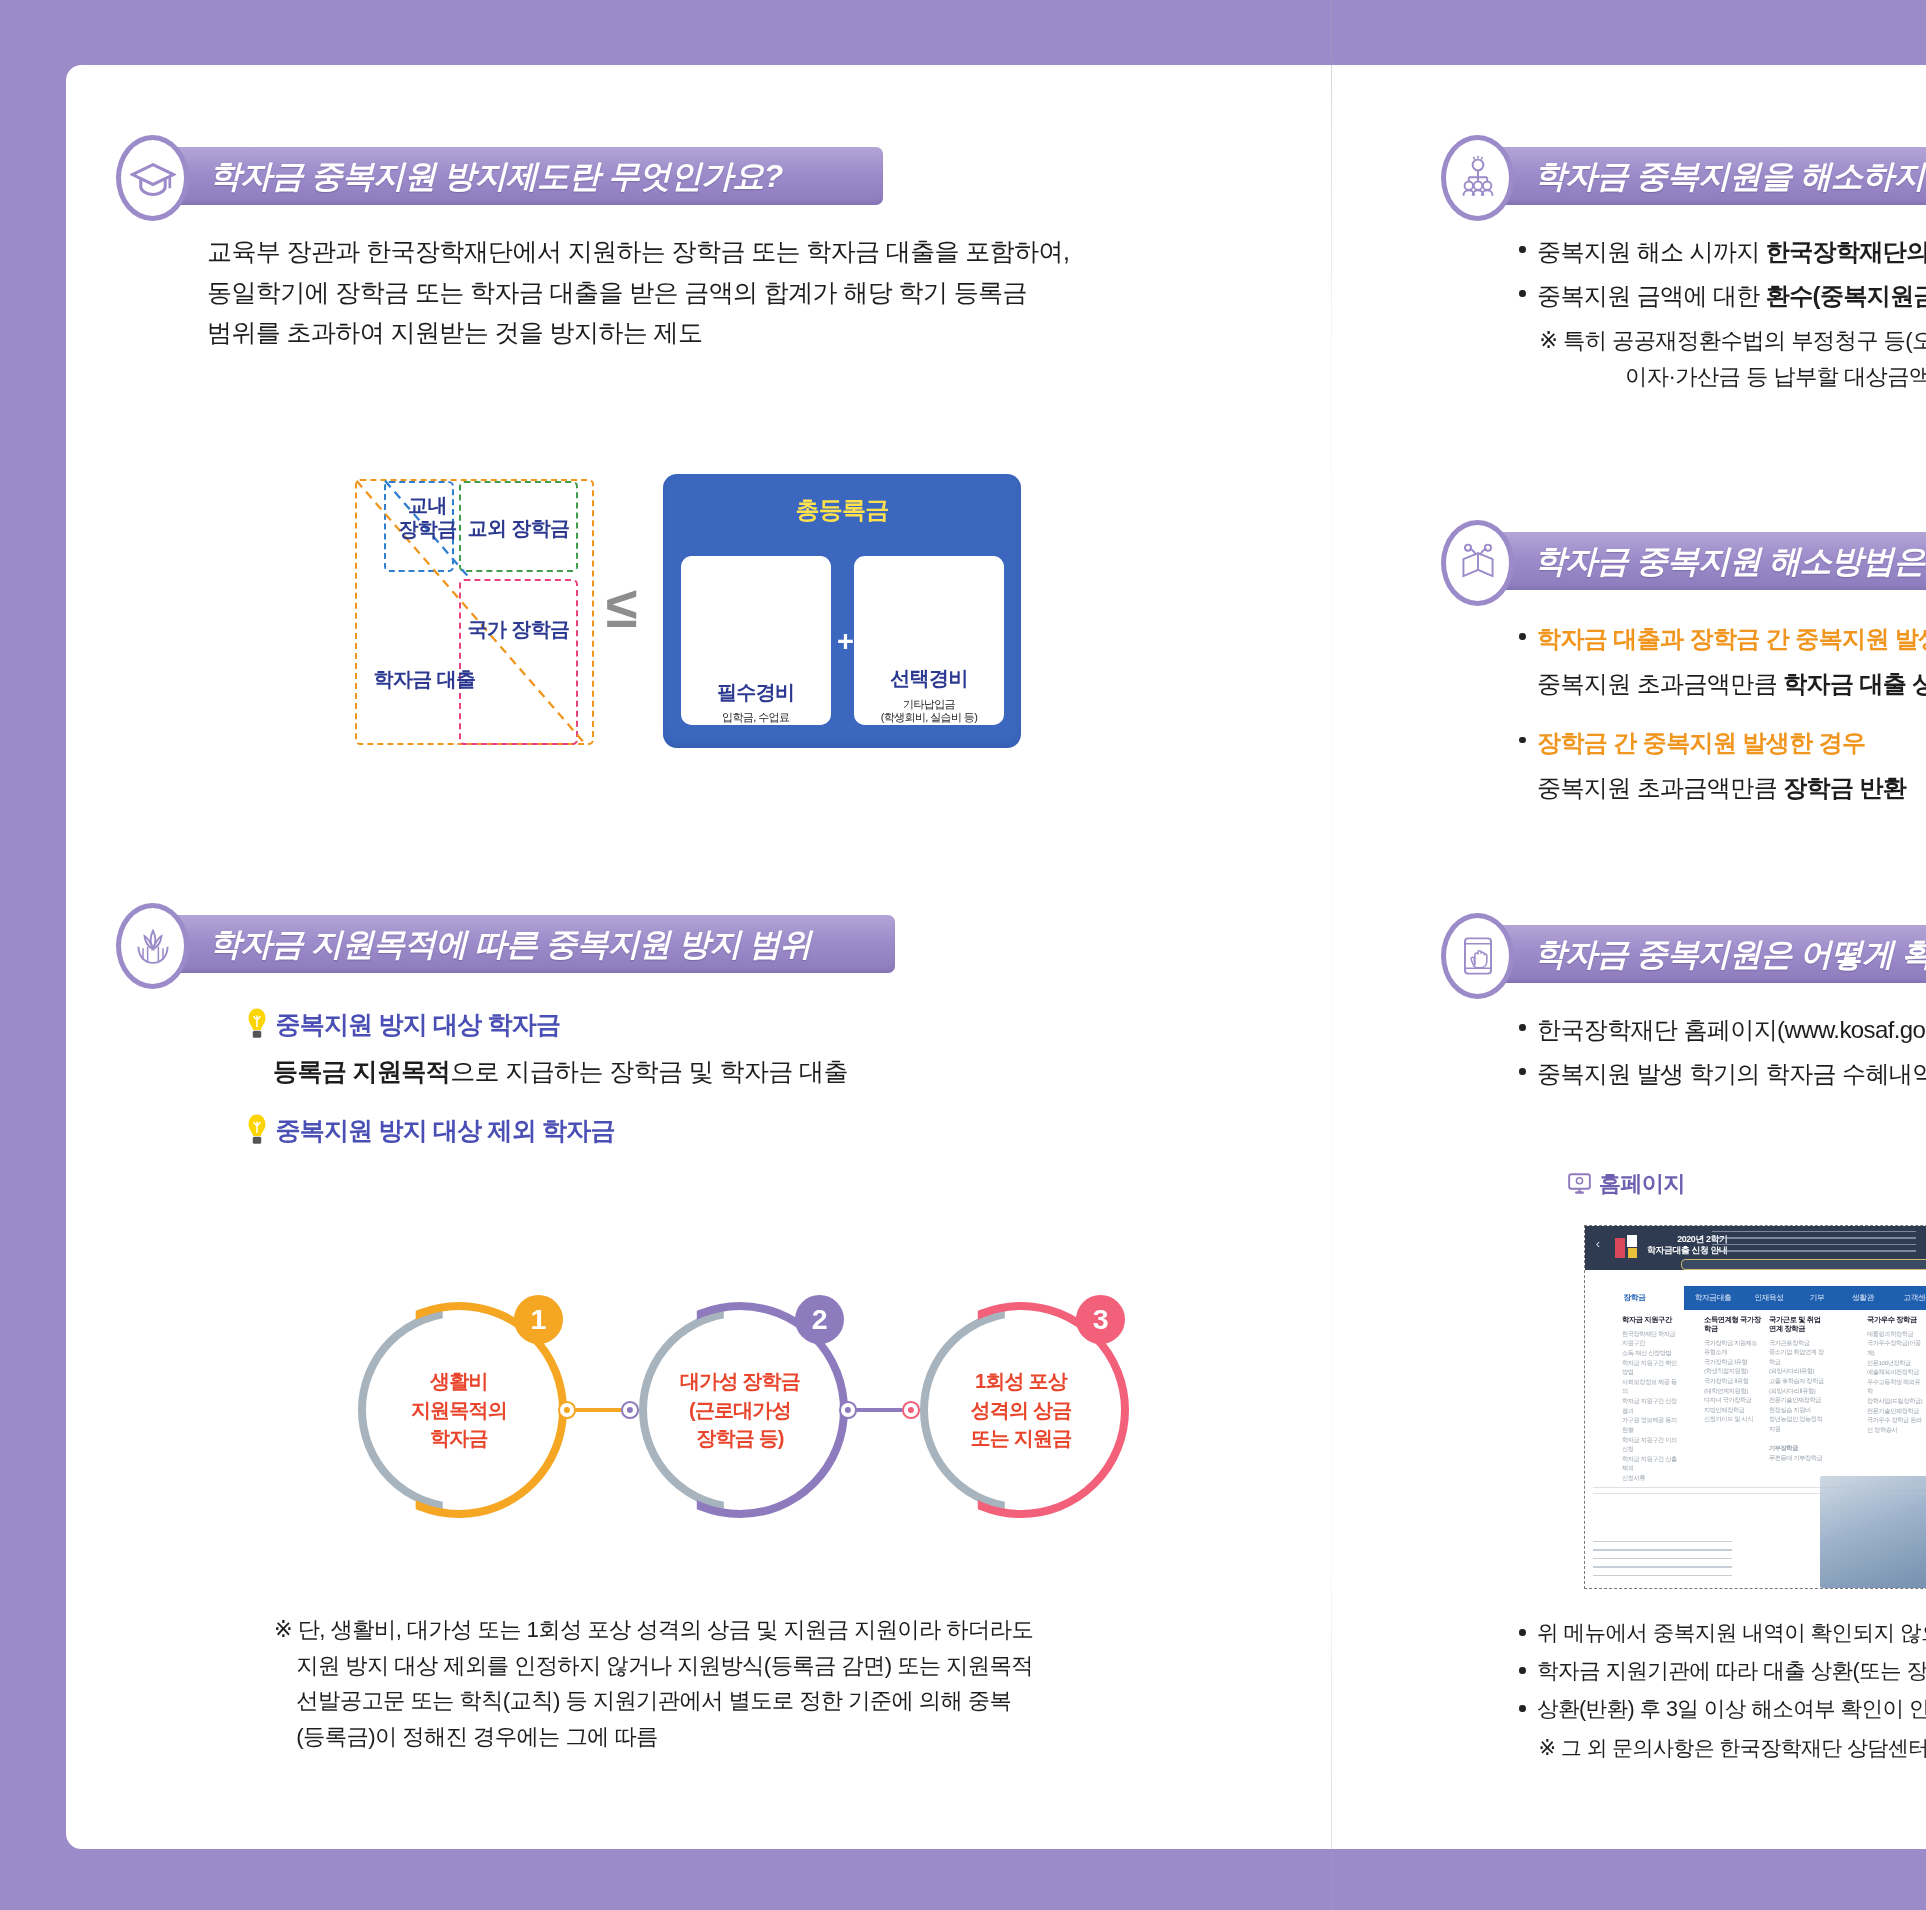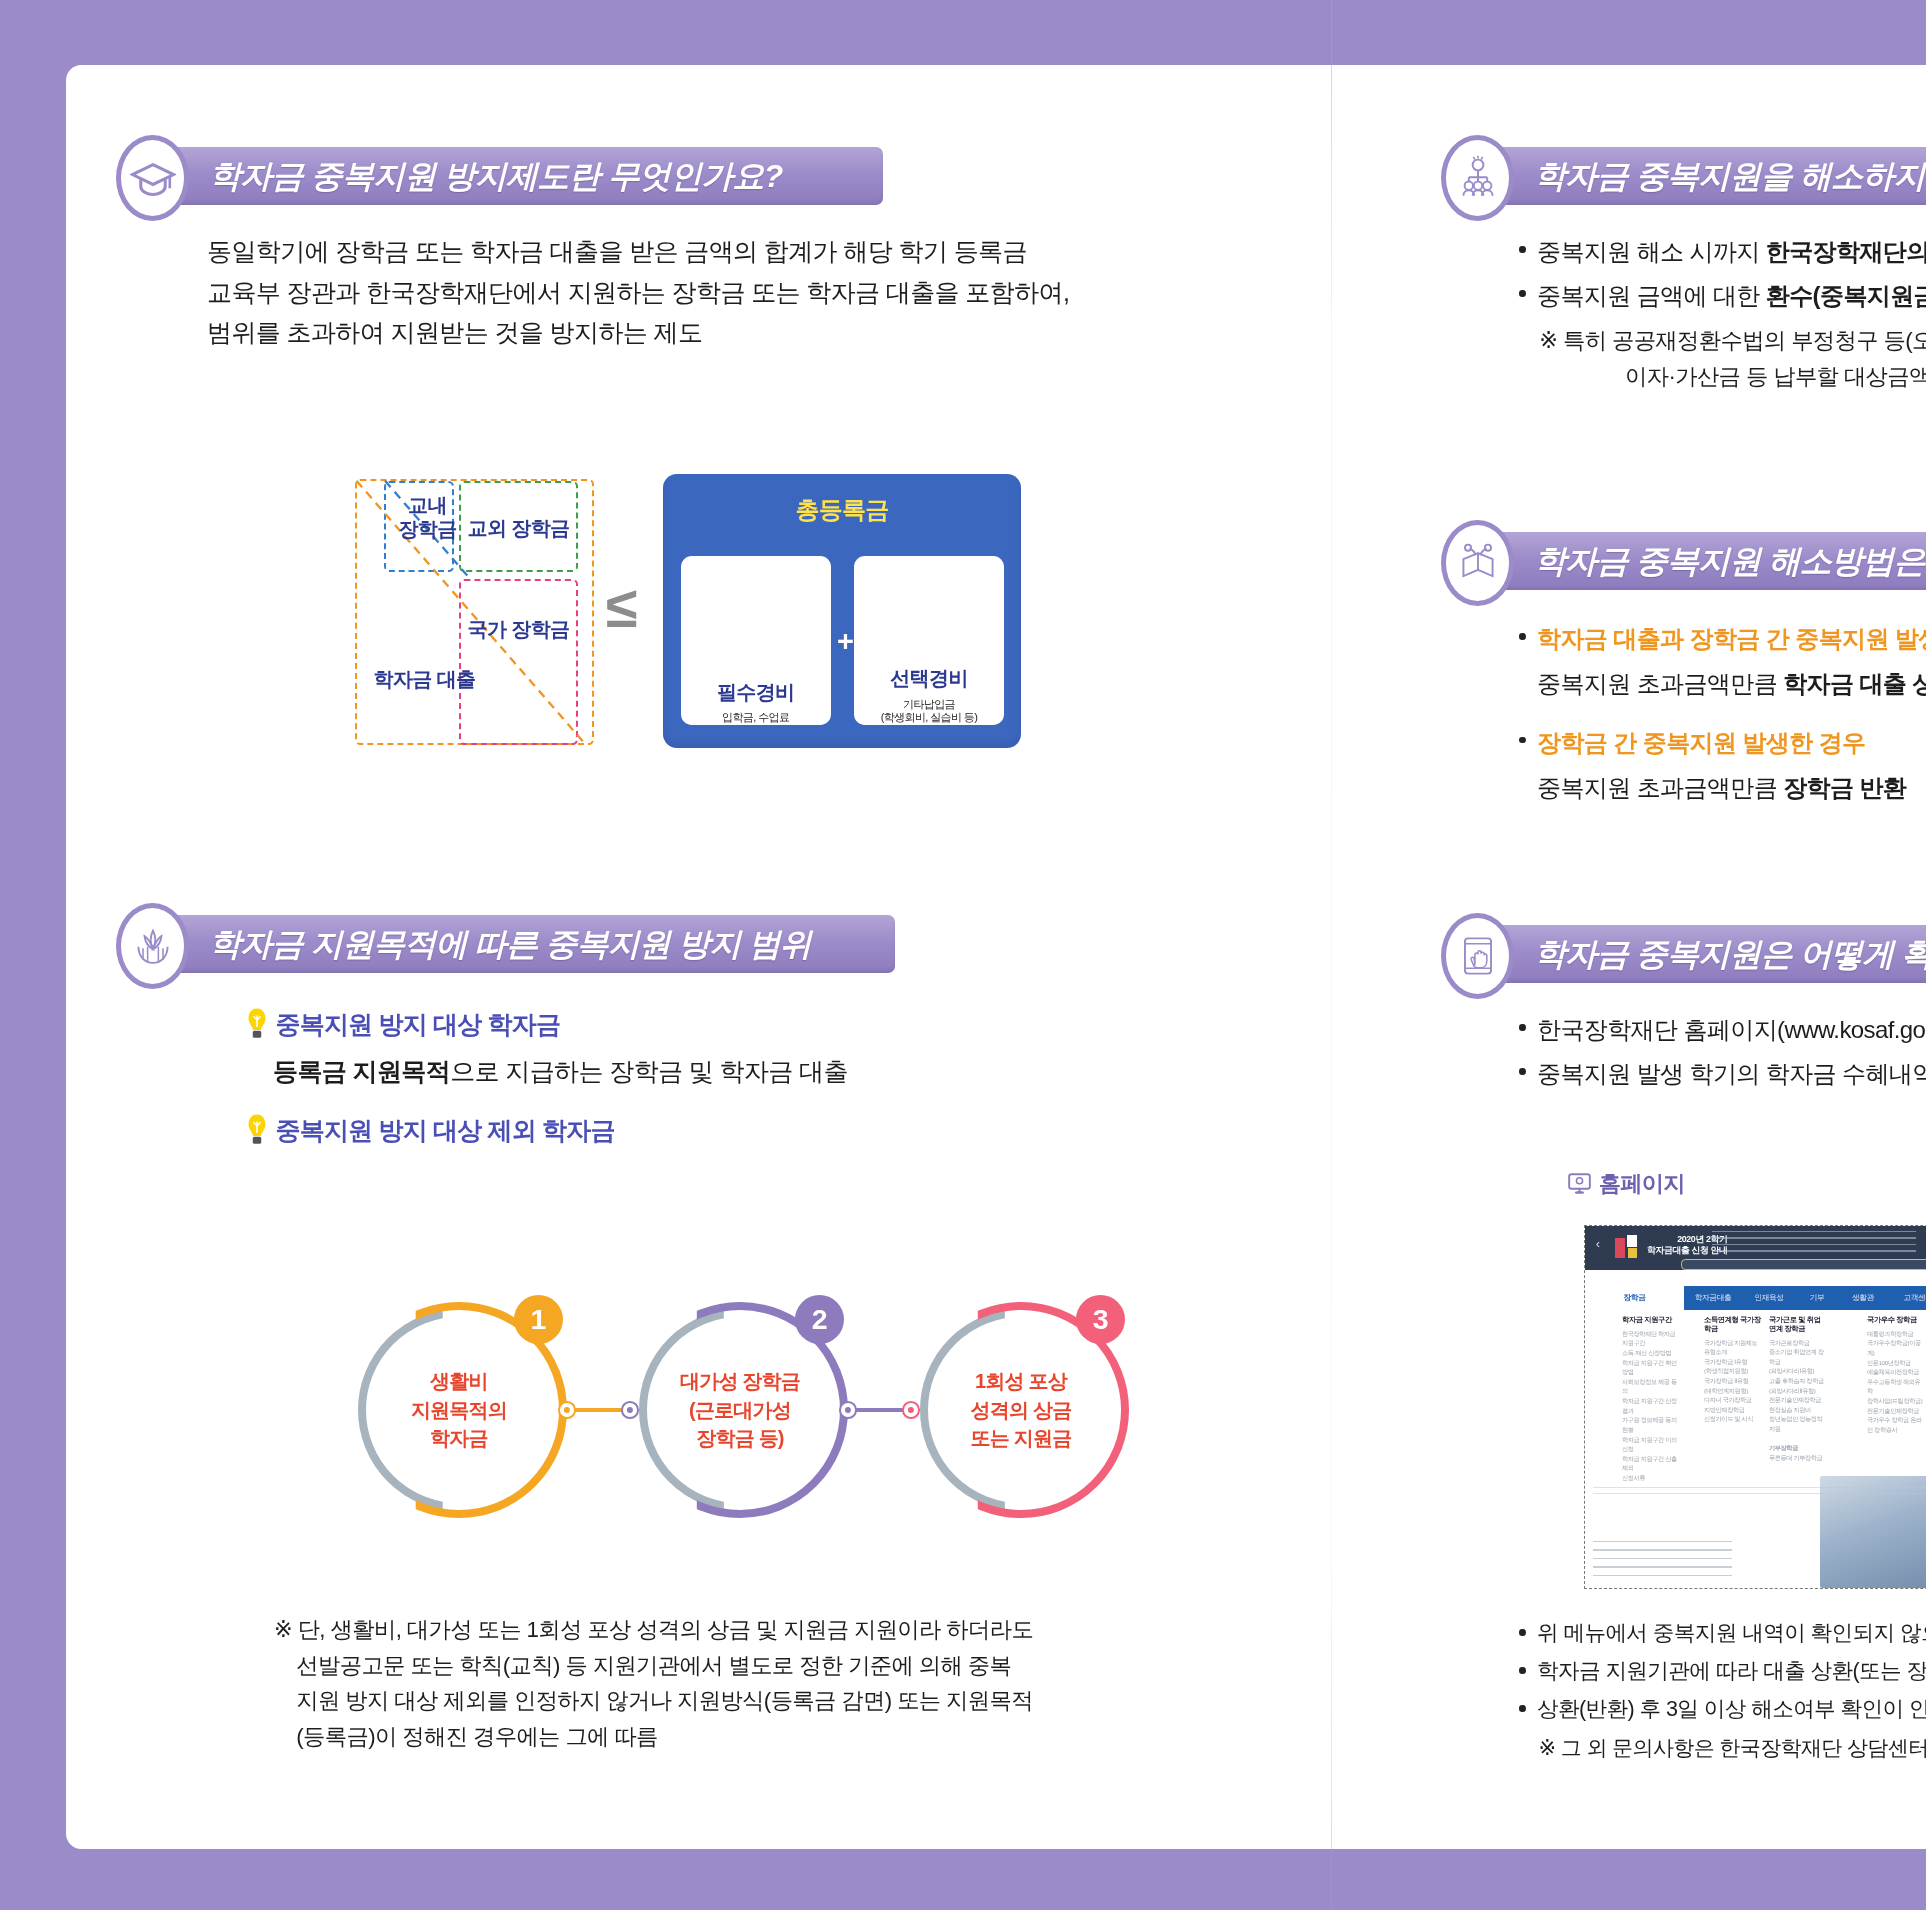--- a/index.html
+++ b/index.html
@@ -175,22 +175,22 @@
       </div>
       <div class="sec-badge">
         <svg width="46" height="42" viewBox="0 0 120 110" aria-hidden="true">
           <polygon points="60,20 114,46 60,72 6,46" fill="none" stroke="#9b8bc9" stroke-width="8"></polygon>
           <path d="M28 56 V78 c0 12 18 20 32 20 s32 -8 32 -20 V56" fill="none" stroke="#9b8bc9" stroke-width="8"></path>
           <line x1="104" y1="51" x2="104" y2="82" stroke="#9b8bc9" stroke-width="7"></line>
         </svg>
       </div>
     </div>
     <div style="position:absolute;left:91px;top:96px;">
+      <div class="body-p">교육부 장관과 한국장학재단에서 지원하는 장학금 또는 학자금 대출을 포함하여,</div>
       <div class="body-p">동일학기에 장학금 또는 학자금 대출을 받은 금액의 합계가 해당 학기 등록금</div>
-      <div class="body-p">교육부 장관과 한국장학재단에서 지원하는 장학금 또는 학자금 대출을 포함하여,</div>
       <div class="body-p">범위를 초과하여 지원받는 것을 방지하는 제도</div>
     </div>
   </div>
 
   <div id="diagram" style="left:231px;top:474px;width:1063px;height:277px;">
 
     <div class="dash-box" style="left:7.7px;top:5.4px;width:239px;height:266px;border:2.3px dashed #f0951e;"></div>
     <div class="dash-box" style="left:37px;top:7px;width:70px;height:91px;border:2.3px dashed #2f7fd0;"></div>
     <div class="dash-box" style="left:112px;top:7px;width:119px;height:91px;border:2.3px dashed #3f9d4b;"></div>
     <div class="dash-box" style="left:112px;top:105px;width:119px;height:166px;border:2.3px dashed #e8407f;"></div>
@@ -299,22 +299,22 @@
       <div class="ctxt">
         <span>1회성 포상</span>
         <span>성격의 상금</span>
         <span>또는 지원금</span>
       </div>
     </div>
   </div>
 
   <div style="position:absolute;left:158px;top:1612px;">
     <div class="note">※ 단, 생활비, 대가성 또는 1회성 포상 성격의 상금 및 지원금 지원이라 하더라도</div>
+    <div class="note" style="padding-left:22.3px;">지원 방지 대상 제외를 인정하지 않거나 지원방식(등록금 감면) 또는 지원목적</div>
     <div class="note" style="padding-left:22.3px;">선발공고문 또는 학칙(교칙) 등 지원기관에서 별도로 정한 기준에 의해 중복</div>
-    <div class="note" style="padding-left:22.3px;">지원 방지 대상 제외를 인정하지 않거나 지원방식(등록금 감면) 또는 지원목적</div>
     <div class="note" style="padding-left:22.3px;">(등록금)이 정해진 경우에는 그에 따름</div>
   </div>
 </div>
 
 <div class="col col-right">
 
   <div class="sec w-right" style="left:0;top:135px;width:1179px;">
     <div class="sec-head">
       <div class="sec-bar">
         <span class="sec-title">학자금 중복지원을 해소하지 않으면 어떻게 되나요?</span>

